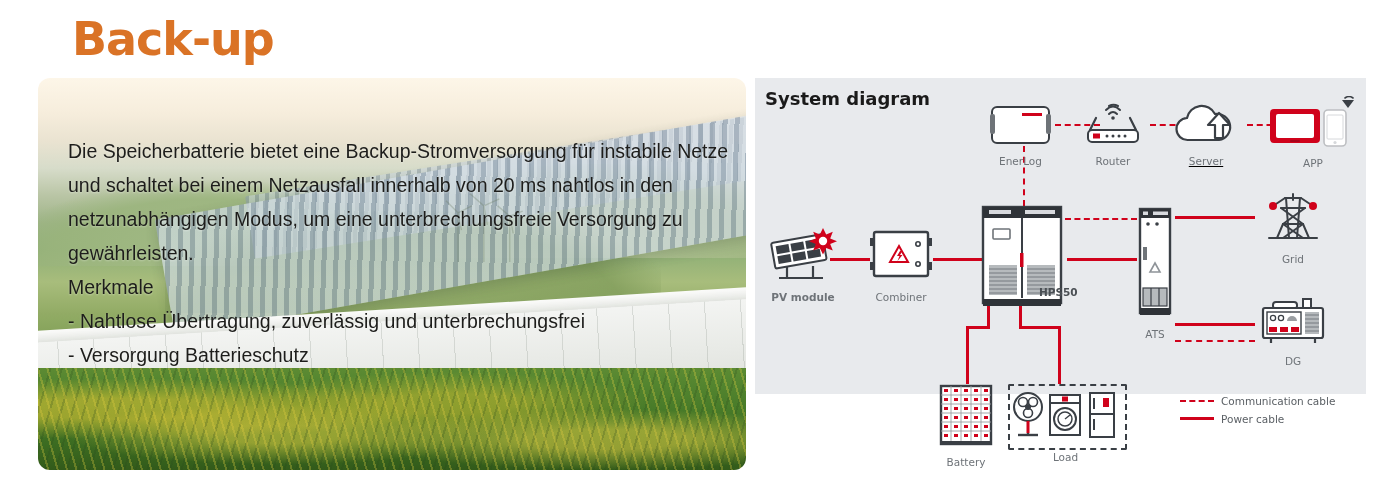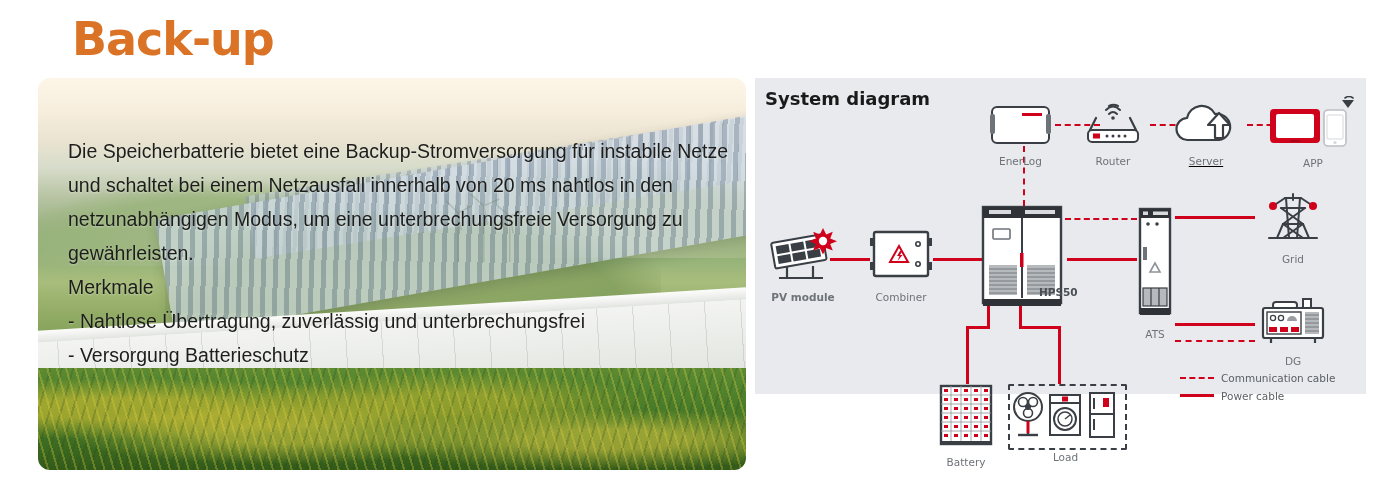--- a/index.html
+++ b/index.html
@@ -157,21 +157,21 @@
   .pwr-h{height:3px;background:#d0021b;}
   .pwr-v{width:3px;background:#d0021b;}
   .com-h{
     height:0;border-top:2.2px dashed #d0021b;
   }
   .com-v{
     width:0;border-left:2.2px dashed #d0021b;
   }
 
   
-  .legend{position:absolute;left:425px;top:294px;}
+  .legend{position:absolute;left:425px;top:317px;}
   .legend-row{display:flex;align-items:center;margin-bottom:6px;}
   .legend-swatch{width:34px;height:10px;margin-right:7px;position:relative;flex:none;}
   .legend-swatch.dash:before{
     content:"";position:absolute;left:0;top:4px;width:34px;
     border-top:2.4px dashed #d0021b;
   }
   .legend-swatch.solid:before{
     content:"";position:absolute;left:0;top:3px;width:34px;height:3.2px;background:#d0021b;
   }
   .legend-label{font-size:10.5px;color:#5b6065;font-family:"DejaVu Sans", sans-serif;white-space:nowrap;}

